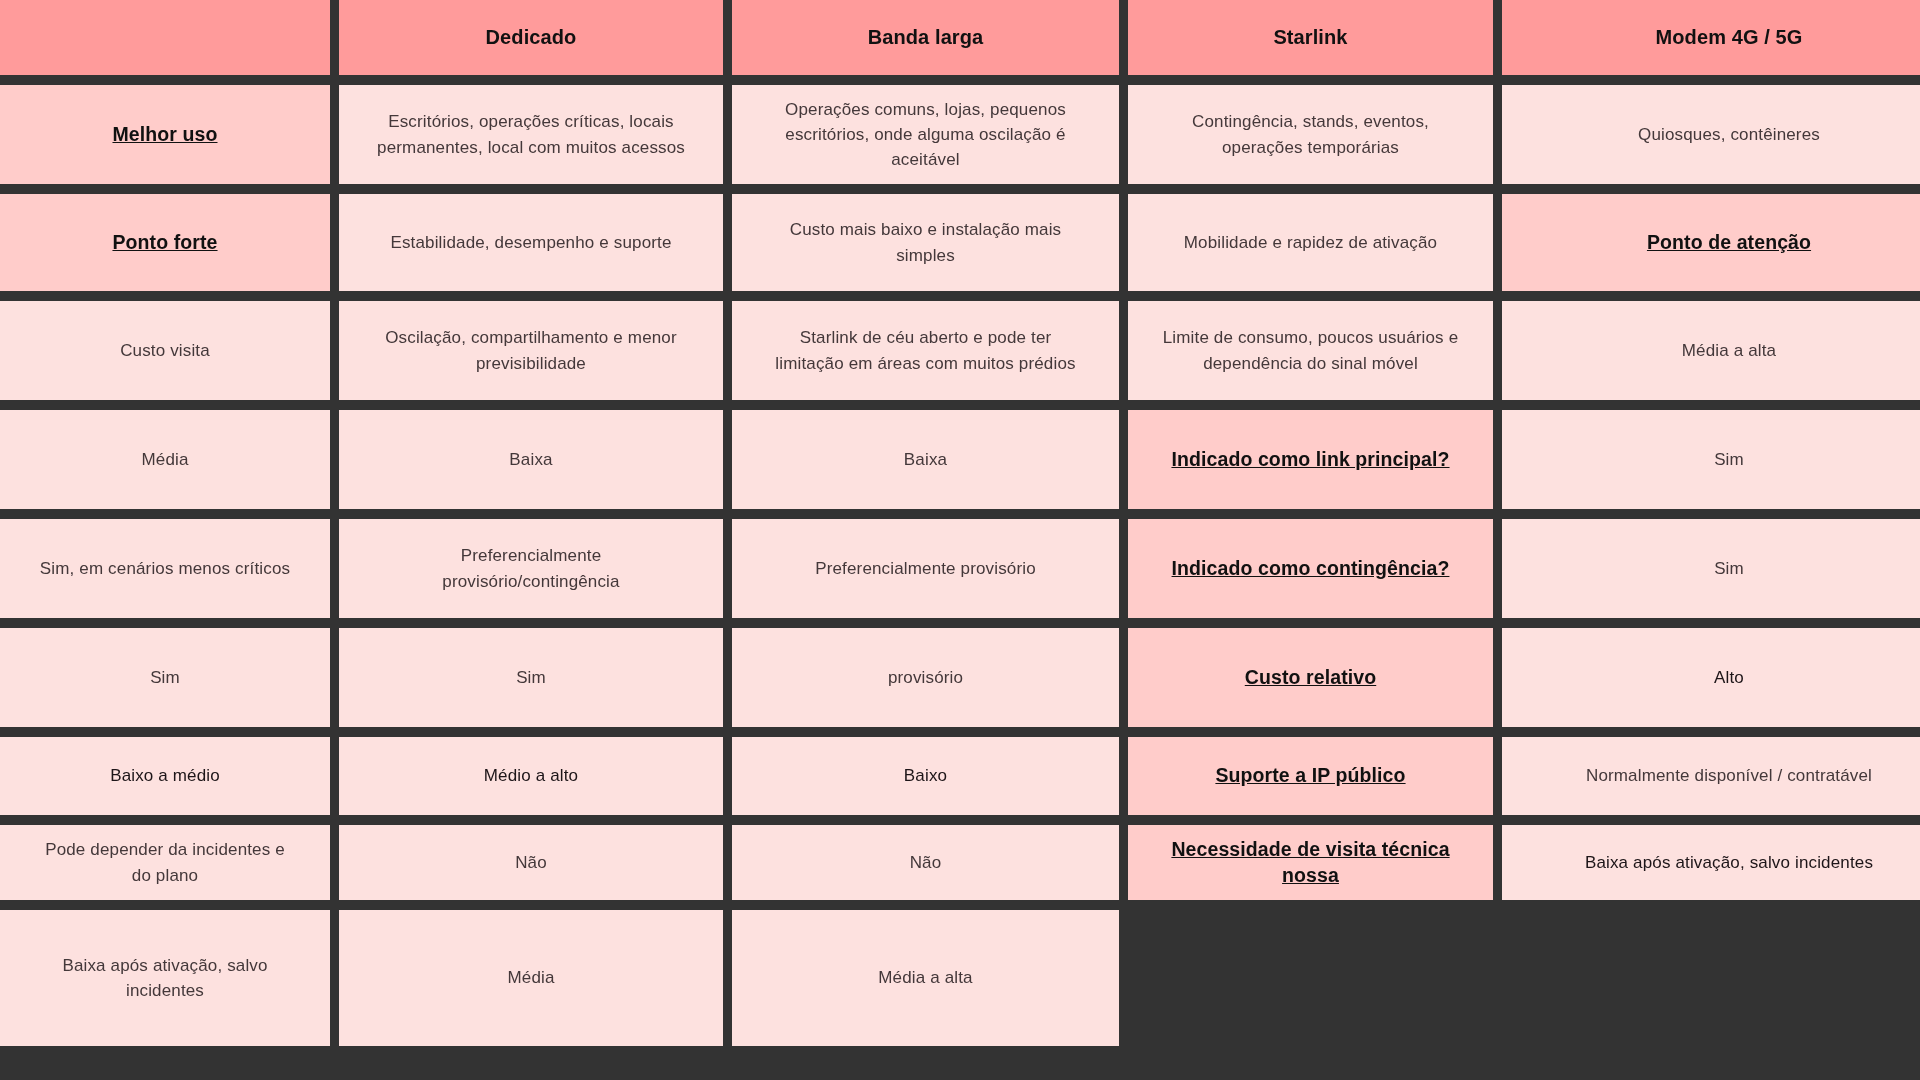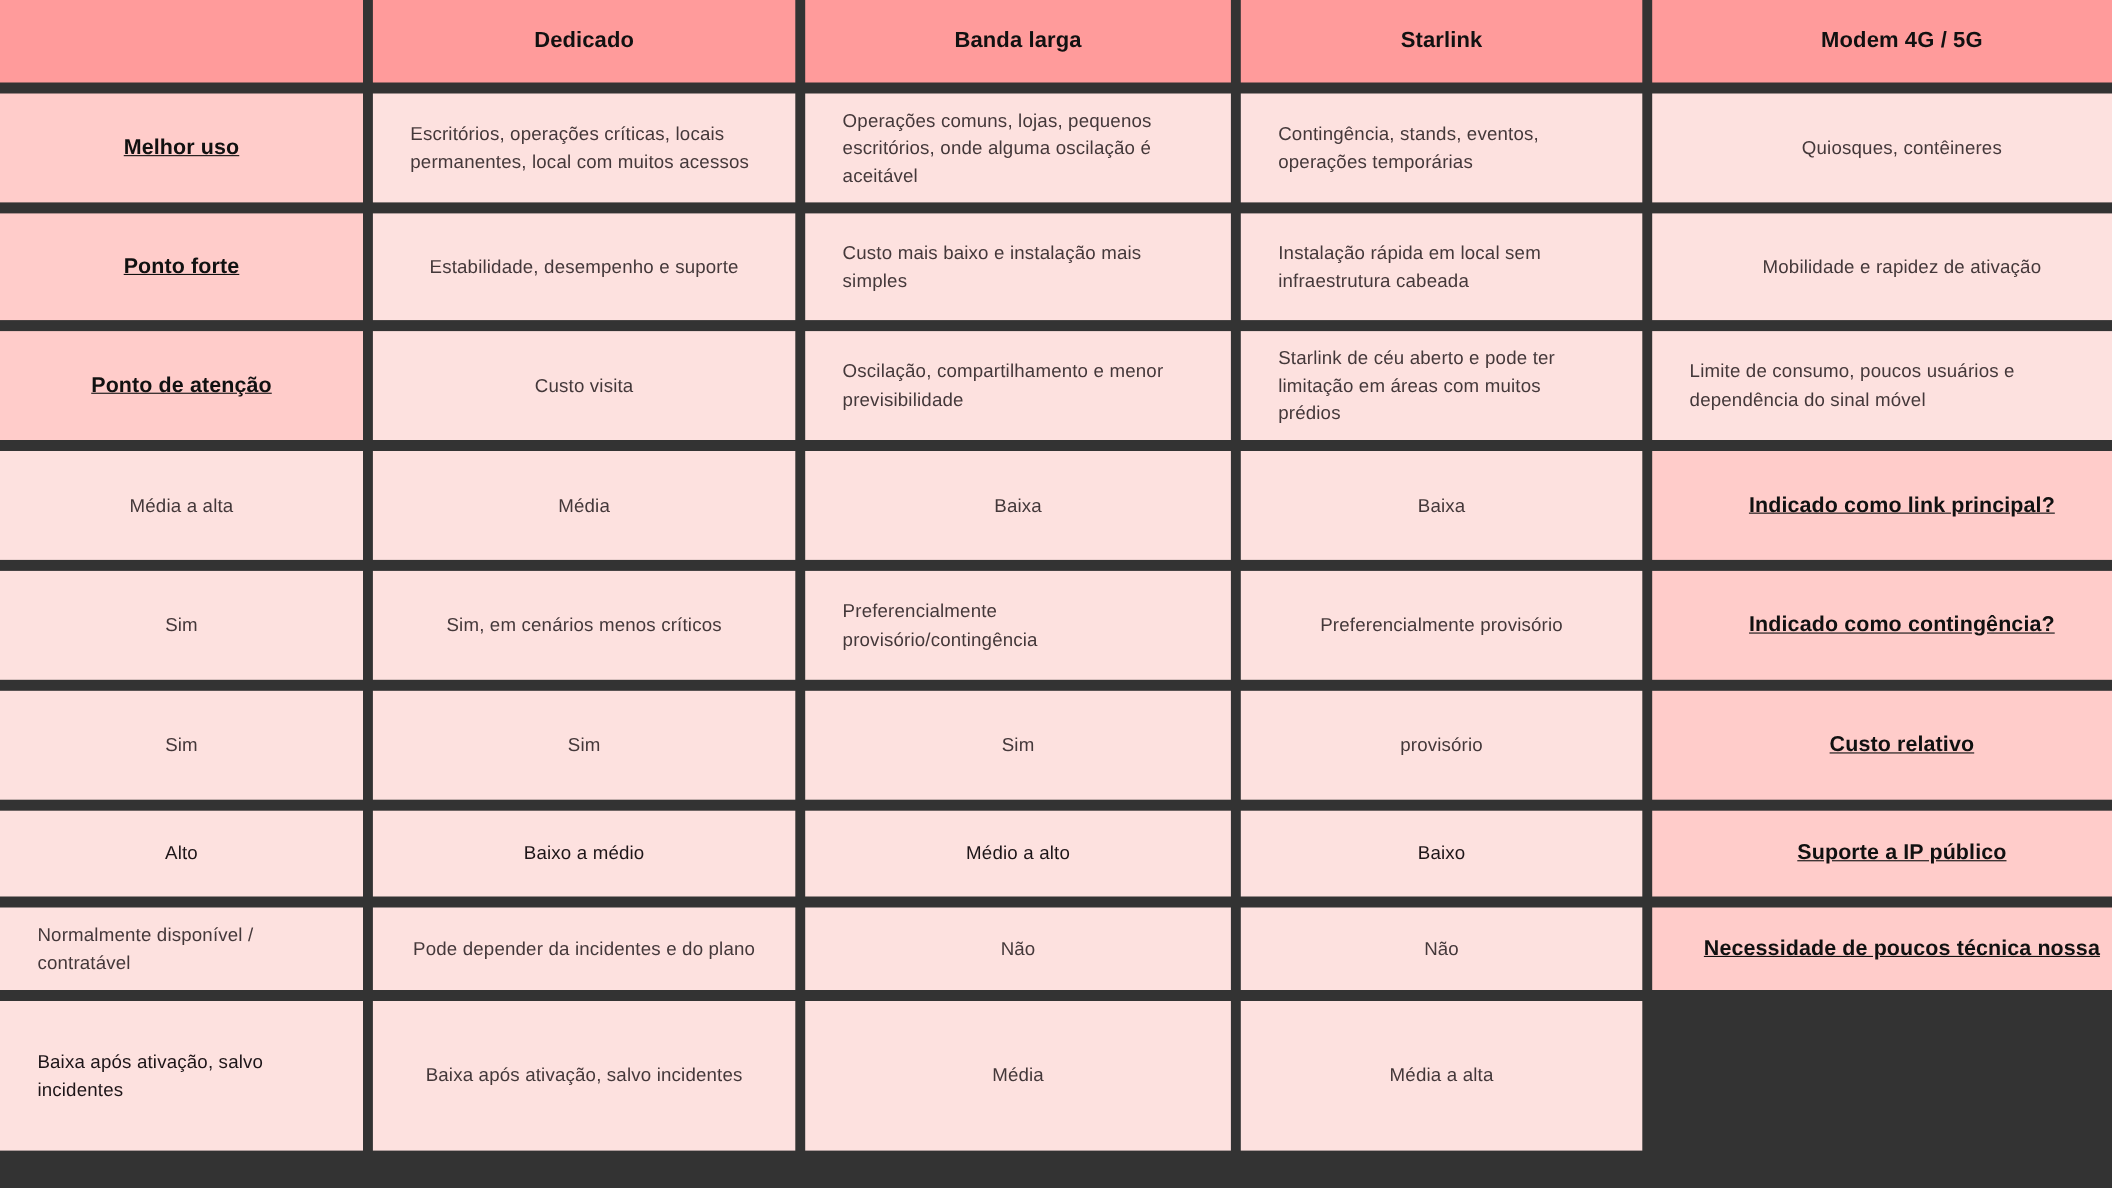--- a/index.html
+++ b/index.html
@@ -27,20 +27,21 @@
     column-gap: 9px;
     row-gap: 10px;
     background: #333333;
   }
 
   .cell {
     box-sizing: border-box;
     display: flex;
     align-items: center;
     justify-content: center;
+    text-align: center;
     padding: 6px 34px;
     overflow: hidden;
   }
 
   
   .corner-cell {
     background: #ff9b9b;
   }
   .header-cell {
     background: #ff9b9b;
@@ -109,23 +110,20 @@
     <div class="cell row-label">
       <span class="txt">Ponto forte</span>
     </div>
     <div class="cell data-cell">
       <span class="txt">Estabilidade, desempenho e suporte</span>
     </div>
     <div class="cell data-cell">
       <span class="txt">Custo mais baixo e instalação mais simples</span>
     </div>
     <div class="cell data-cell">
-      <span class="txt">Instalação rápida em local sem infraestrutura cabeada</span>
-    </div>
-    <div class="cell data-cell">
       <span class="txt">Mobilidade e rapidez de ativação</span>
     </div>
     <div class="cell row-label">
       <span class="txt">Ponto de atenção</span>
     </div>
     <div class="cell data-cell">
       <span class="txt">Custo visita</span>
     </div>
     <div class="cell data-cell">
       <span class="txt">Oscilação, compartilhamento e menor previsibilidade</span>
@@ -202,21 +200,21 @@
     <div class="cell data-cell">
       <span class="txt">Pode depender da incidentes e do plano</span>
     </div>
     <div class="cell data-cell">
       <span class="txt">Não</span>
     </div>
     <div class="cell data-cell">
       <span class="txt">Não</span>
     </div>
     <div class="cell row-label">
-      <span class="txt">Necessidade de poucos técnica nossa</span>
+      <span class="txt">Necessidade de visita técnica nossa</span>
     </div>
     <div class="cell data-cell strong">
       <span class="txt">Baixa após ativação, salvo incidentes</span>
     </div>
     <div class="cell data-cell">
       <span class="txt">Baixa após ativação, salvo incidentes</span>
     </div>
     <div class="cell data-cell">
       <span class="txt">Média</span>
     </div>

